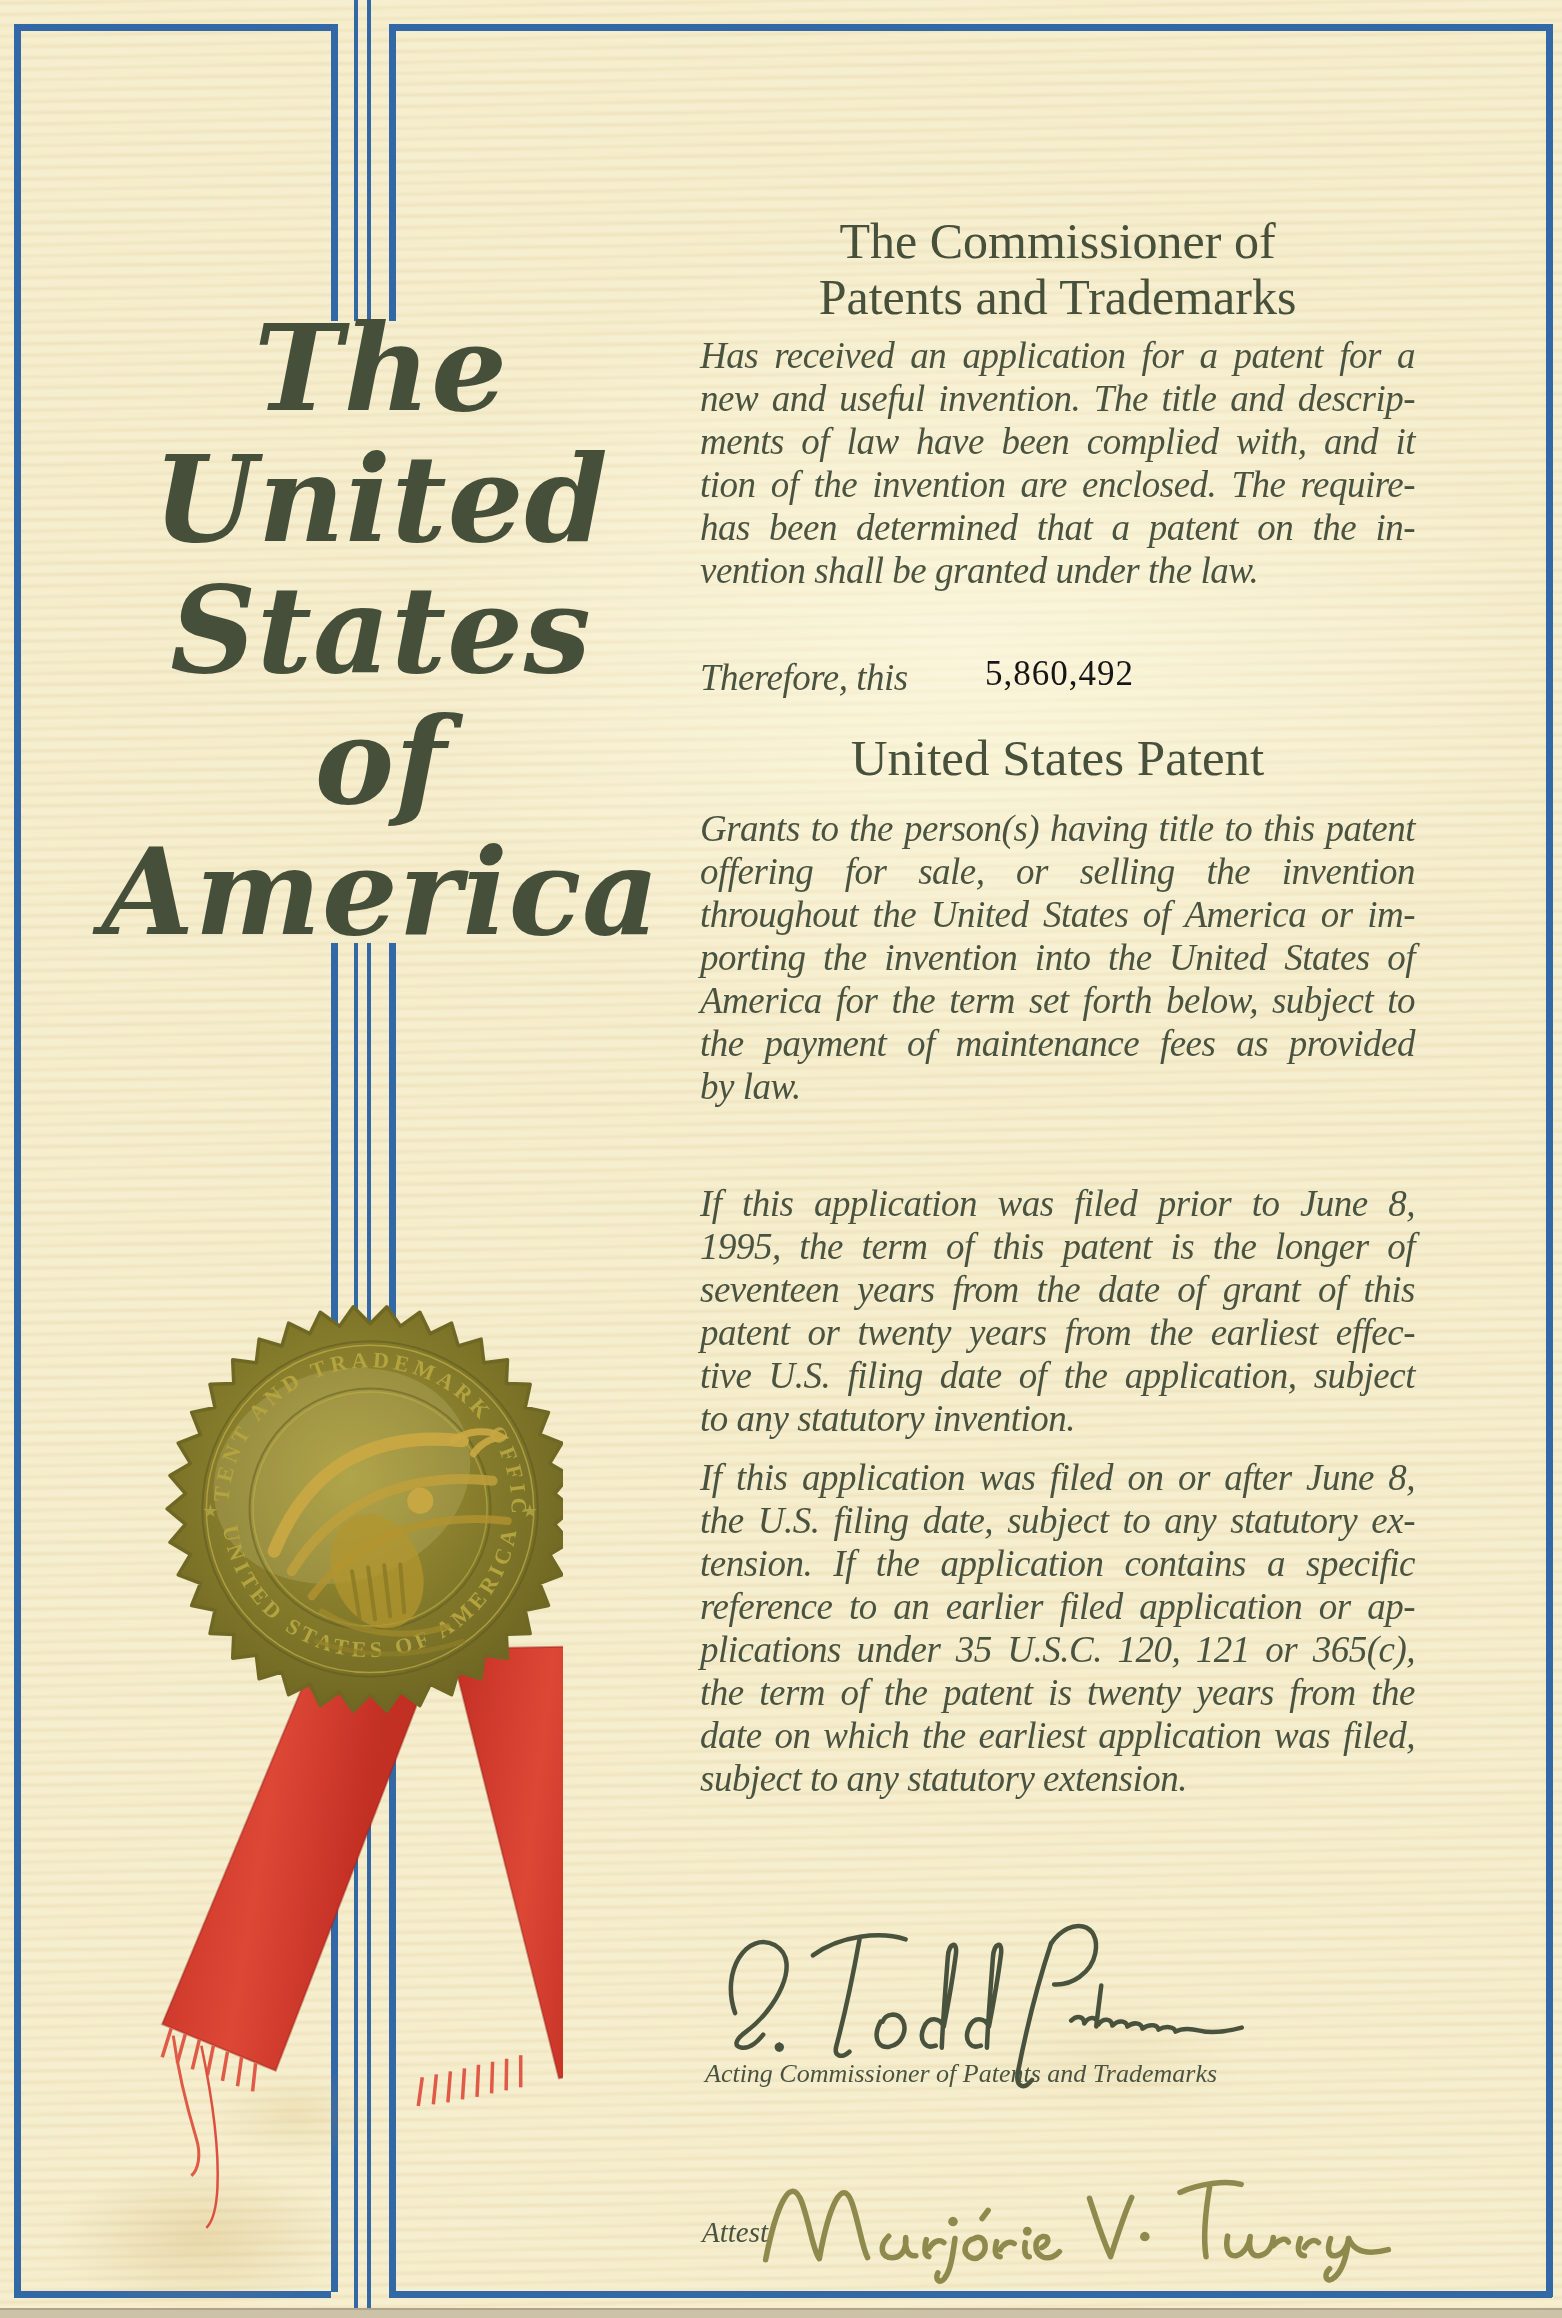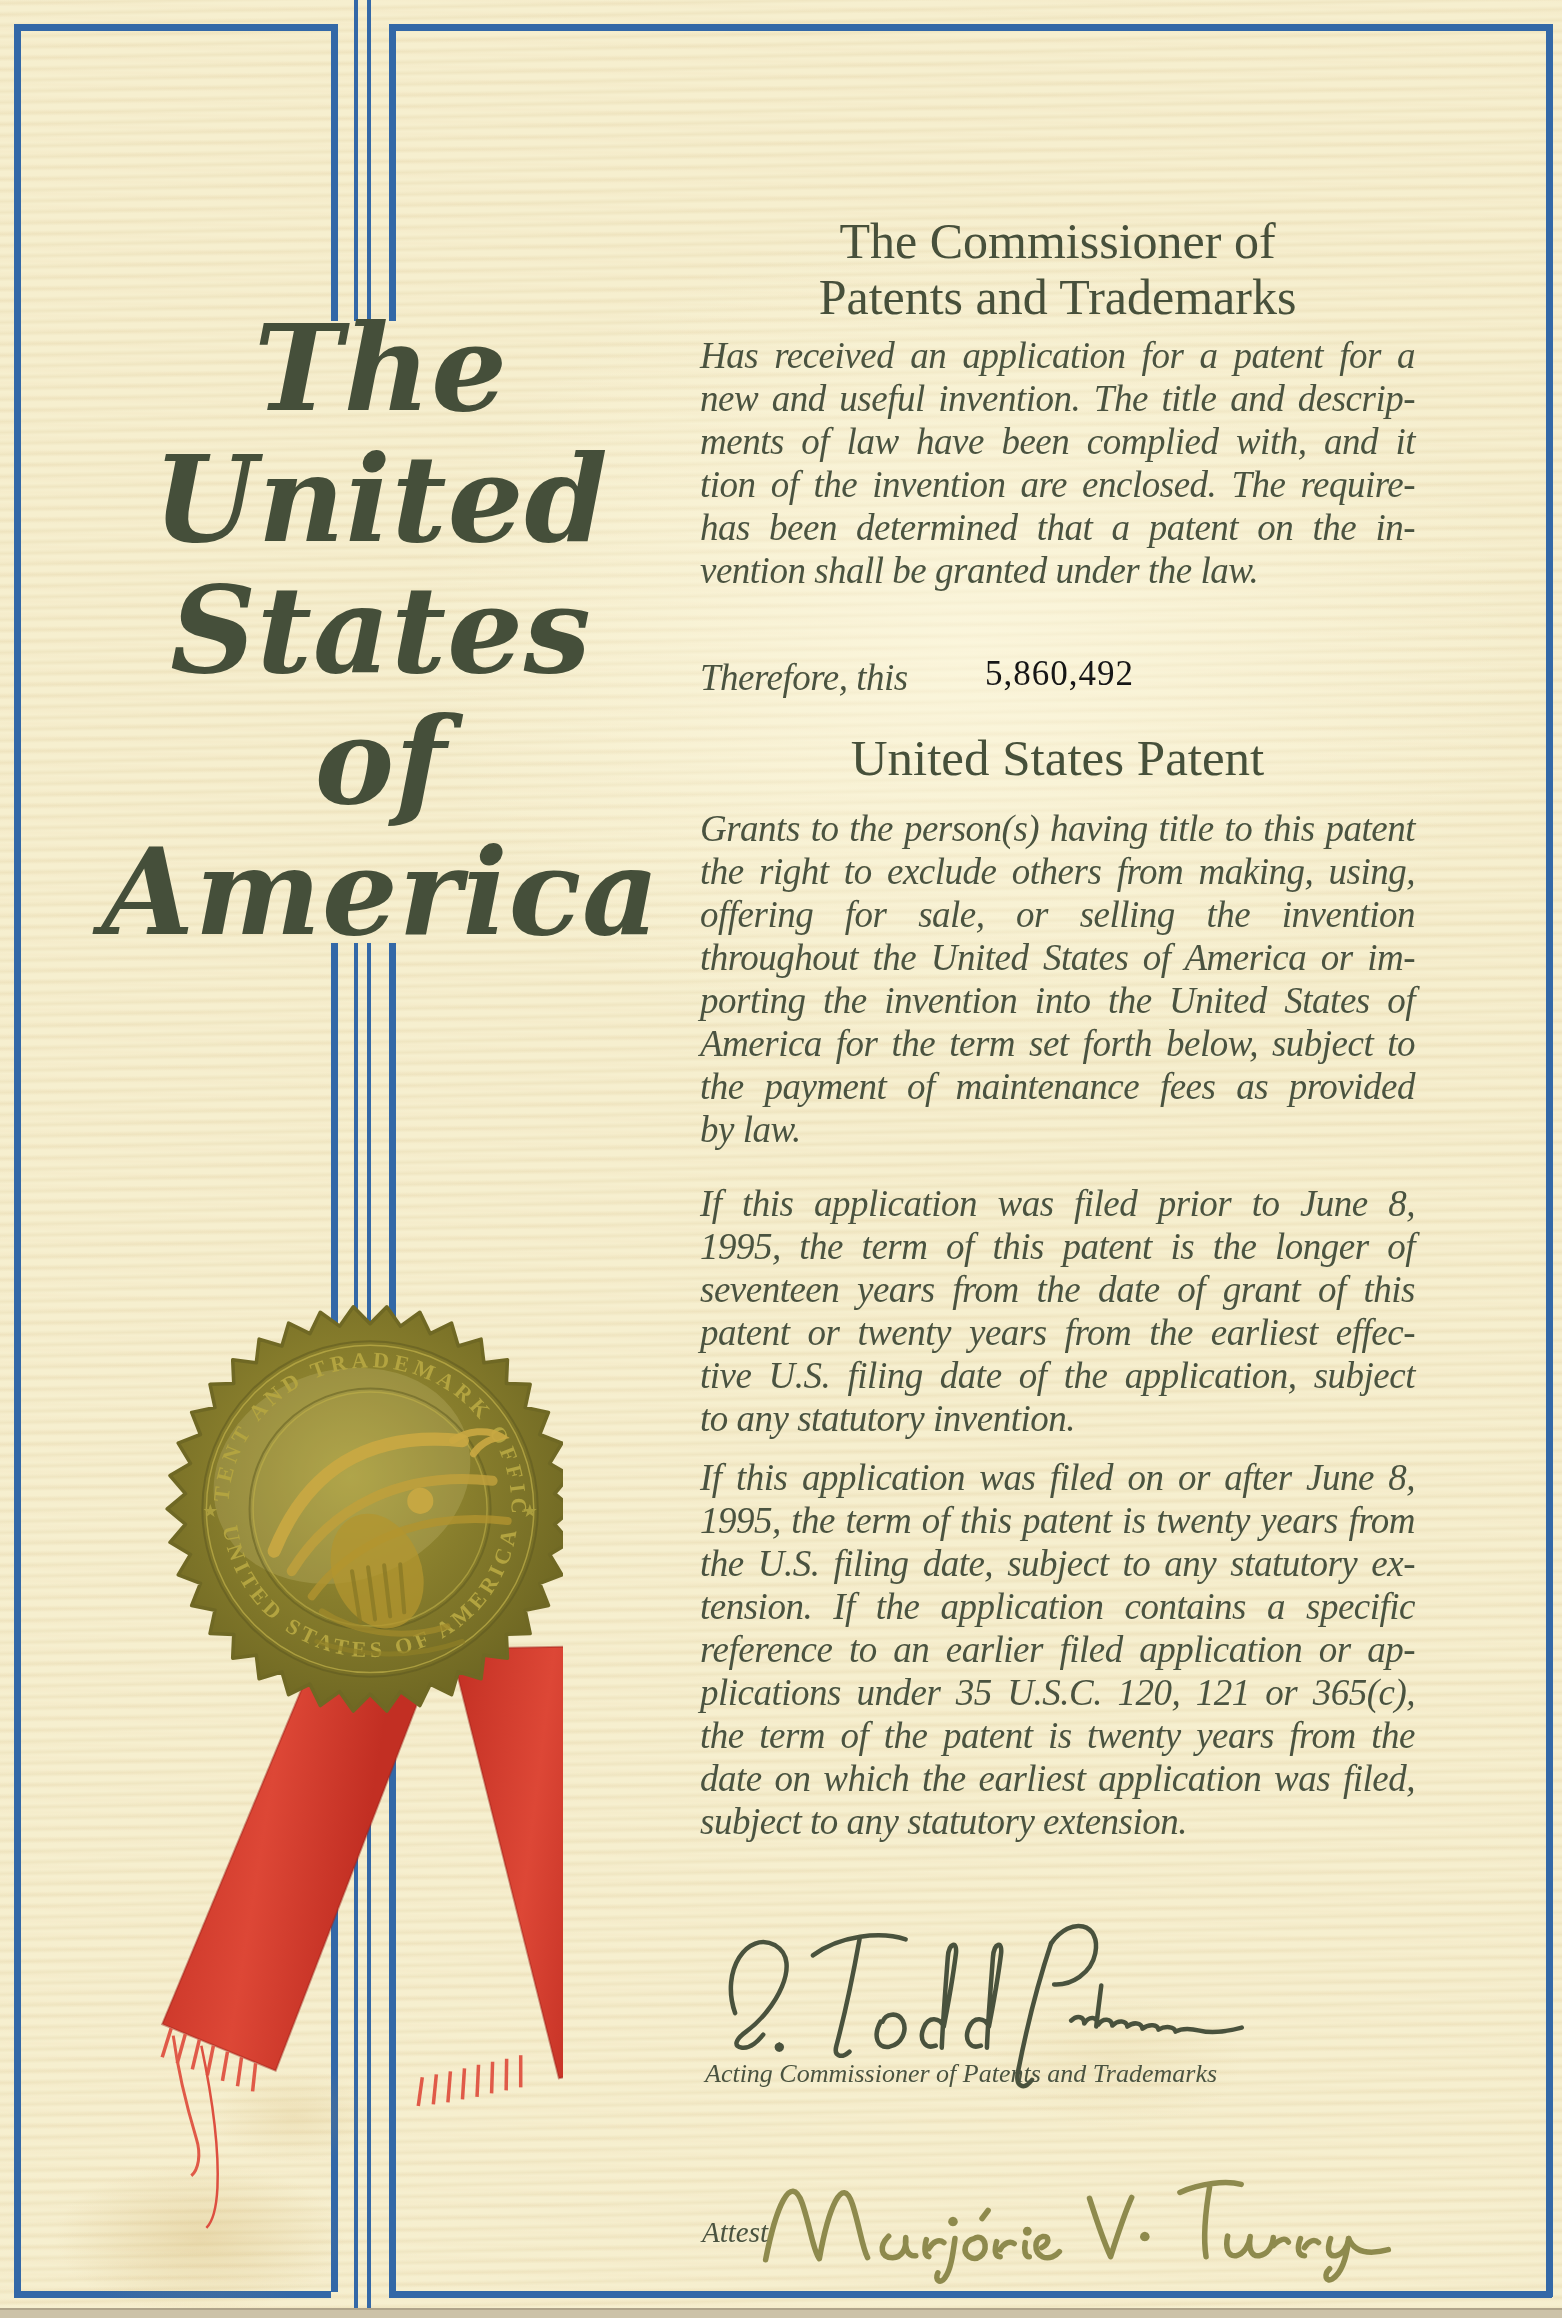--- a/index.html
+++ b/index.html
@@ -93,41 +93,39 @@
 
   <div class="abs rcol" style="top:656px;height:45px;">
     <span class="therefore abs" style="left:0;top:0;">Therefore, this</span>
     <span class="patnum abs" style="left:285px;top:-2px;">5,860,492</span>
   </div>
 
   <div class="abs rcol grant-title" style="top:729px;">United States Patent</div>
 
   <div class="abs rcol" style="top:807px;">
     <div class="body-line">Grants to the person(s) having title to this patent</div>
-    <div class="body-line">the right to exclude others from making, using,</div>
     <div class="body-line">offering for sale, or selling the invention</div>
     <div class="body-line">throughout the United States of America or im-</div>
     <div class="body-line">porting the invention into the United States of</div>
     <div class="body-line">America for the term set forth below, subject to</div>
     <div class="body-line">the payment of maintenance fees as provided</div>
     <div class="body-line last">by law.</div>
   </div>
 
   <div class="abs rcol" style="top:1182px;">
     <div class="body-line">If this application was filed prior to June 8,</div>
     <div class="body-line">1995, the term of this patent is the longer of</div>
     <div class="body-line">seventeen years from the date of grant of this</div>
     <div class="body-line">patent or twenty years from the earliest effec-</div>
     <div class="body-line">tive U.S. filing date of the application, subject</div>
     <div class="body-line last">to any statutory invention.</div>
   </div>
 
   <div class="abs rcol" style="top:1456px;">
     <div class="body-line">If this application was filed on or after June 8,</div>
-    <div class="body-line">1995, the term of this patent is twenty years from</div>
     <div class="body-line">the U.S. filing date, subject to any statutory ex-</div>
     <div class="body-line">tension. If the application contains a specific</div>
     <div class="body-line">reference to an earlier filed application or ap-</div>
     <div class="body-line">plications under 35 U.S.C. 120, 121 or 365(c),</div>
     <div class="body-line">the term of the patent is twenty years from the</div>
     <div class="body-line">date on which the earliest application was filed,</div>
     <div class="body-line last">subject to any statutory extension.</div>
   </div>
 
   <svg class="abs" role="img" style="left:700px;top:1895px;" width="627" height="201" viewBox="0 0 1250 400" fill="none" stroke="#49523d" stroke-width="9" stroke-linecap="round" stroke-linejoin="round" aria-label="Q. Todd Dickinson">

